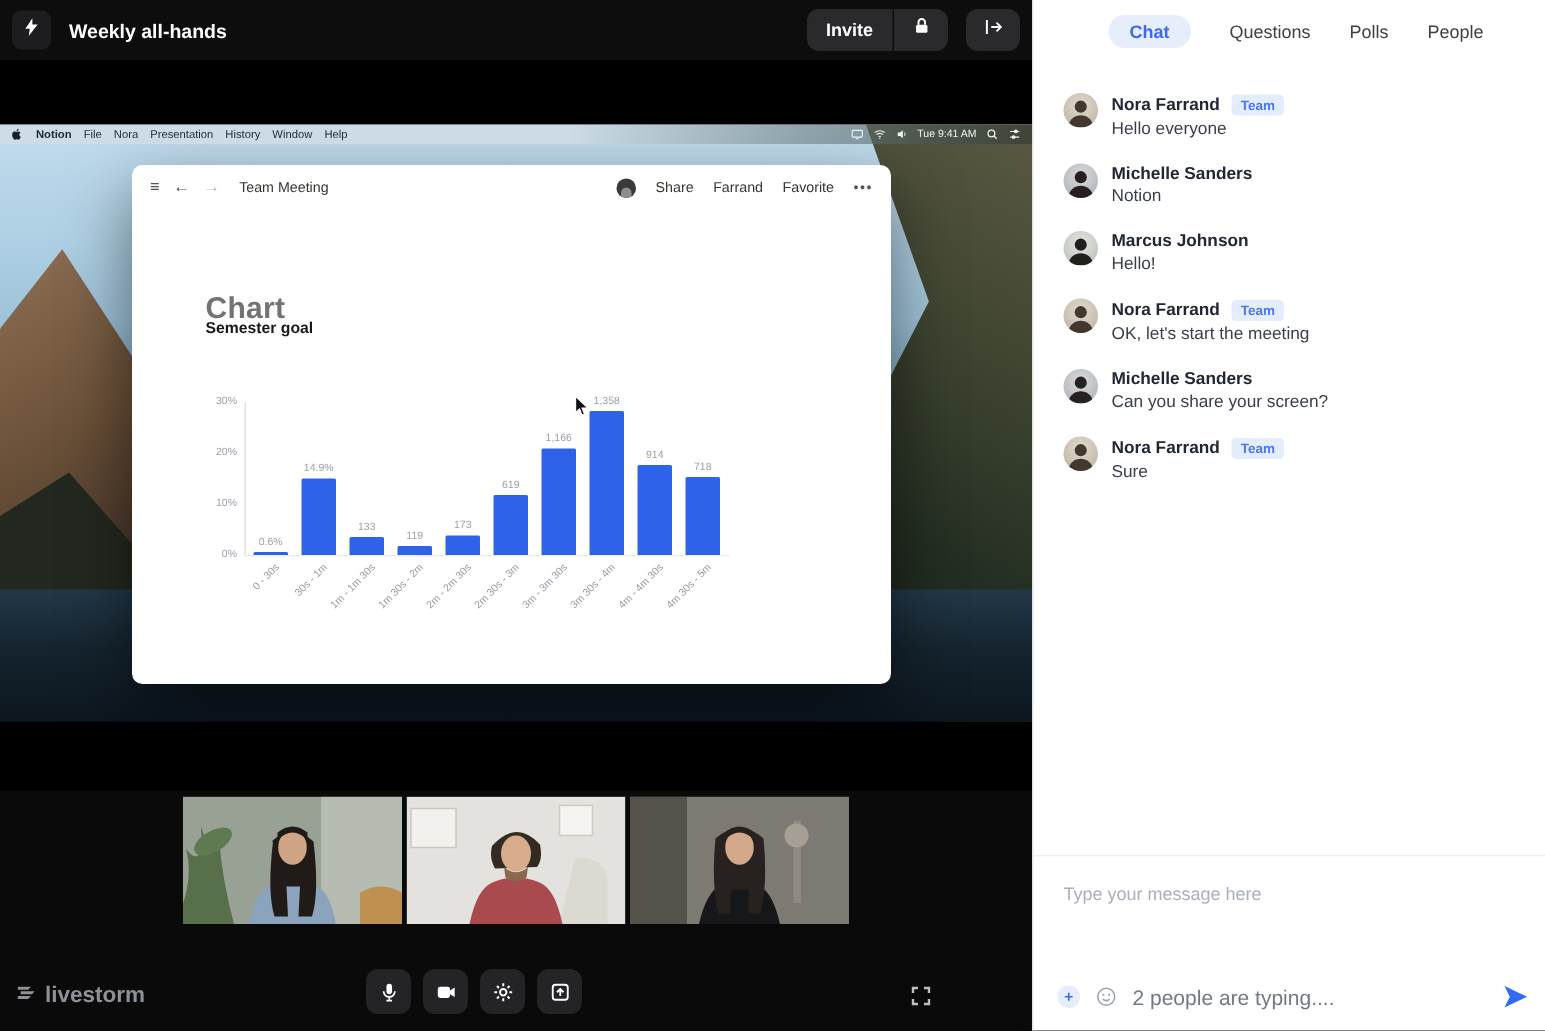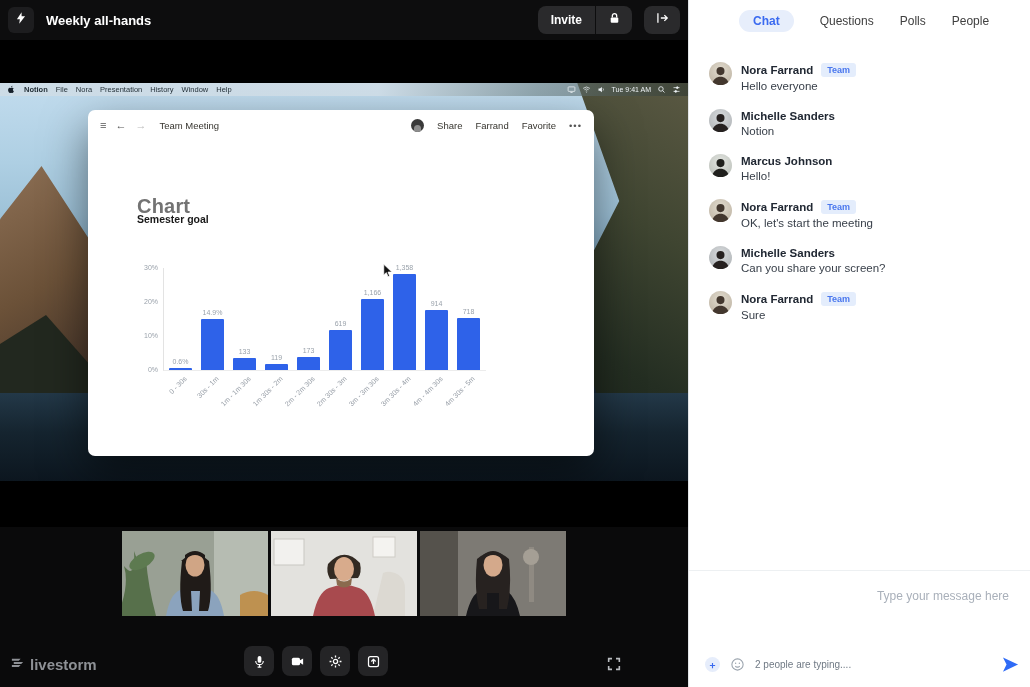--- a/index.html
+++ b/index.html
@@ -89,28 +89,28 @@
   .avatar{width:23px;height:23px;border-radius:50%;overflow:hidden;flex:none;display:flex;align-items:flex-end;}
   .avatar svg{width:100%;height:100%;}
   .av0{background:radial-gradient(circle at 50% 35%,#e2dccf,#b9ae9d);color:#43372e;}
   .av1{background:radial-gradient(circle at 50% 35%,#d9dcde,#a9adb0);color:#262120;}
   .av2{background:radial-gradient(circle at 50% 35%,#e4e6e2,#b5baB3);color:#20201d;}
   .msg-name{font-size:11.5px;font-weight:700;color:#212833;display:flex;align-items:center;gap:8px;margin-top:1px;}
   .badge{font-size:9px;font-weight:600;color:#4a77ee;background:#e4edfc;padding:2px 6px;border-radius:3px;}
   .msg-text{font-size:11.5px;color:#39404a;margin-top:3px;}
   .composer{position:absolute;left:0;right:0;top:570px;bottom:0;border-top:1px solid #edf0f2;}
   .chat-input{position:absolute;left:18px;top:16px;width:300px;height:55px;border:0;outline:0;resize:none;background:transparent;
-    font-family:"Liberation Sans","DejaVu Sans",sans-serif;font-size:12px;color:#333;text-align:right;}
+    font-family:"Liberation Sans","DejaVu Sans",sans-serif;font-size:12px;color:#333;}
   .chat-input::placeholder{color:#a9b0ba;}
   .composer-bottom{position:absolute;left:16px;right:10px;bottom:13px;display:flex;align-items:center;gap:10px;}
   .plus-btn{width:15px;height:15px;border-radius:50%;background:#e6edfb;color:#3a6af0;display:flex;align-items:center;justify-content:center;}
   .plus-btn svg{width:9px;height:9px;}
   .emoji-btn{width:15px;height:15px;color:#9aa3ad;display:flex;}
   .emoji-btn svg{width:15px;height:15px;}
-  .typing{font-size:10px;color:#707a85;}
+  .typing{font-size:14px;color:#707a85;}
   .send-btn{margin-left:auto;width:19px;height:19px;color:#2f6bf6;display:flex;}
   .send-btn svg{width:19px;height:19px;}
 </style>
 </head>
 <body>
 
 <div class="app">
 
   <div class="left">
 

